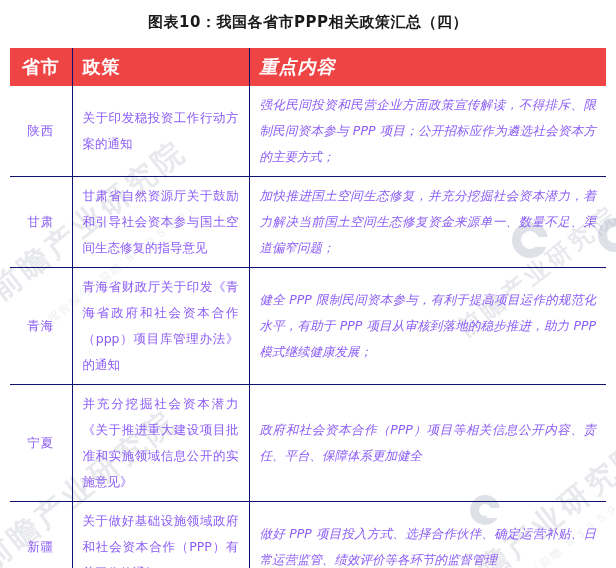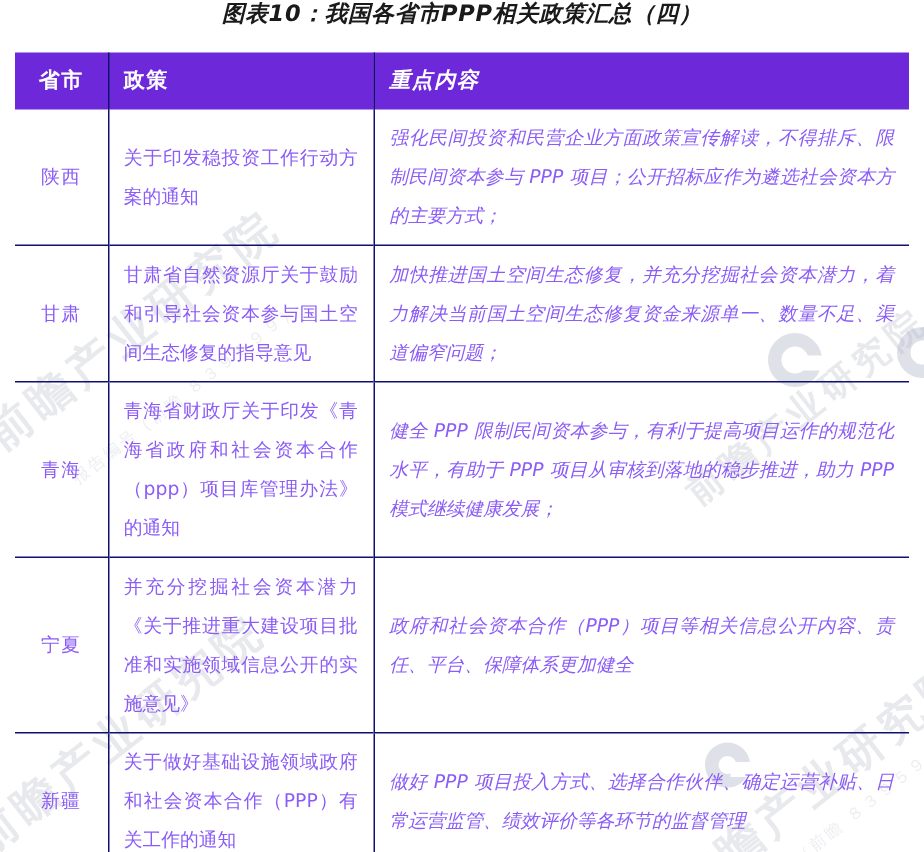--- a/index.html
+++ b/index.html
@@ -42,33 +42,33 @@
     width: 14px; height: 10px;
     background: #ffffff;
   }
   
   .page { position: relative; z-index: 1; }
   .title {
     text-align: center;
     font-size: 15px;
     font-weight: bold;
     color: #1a1a1a;
+    padding-top: 13px;
     letter-spacing: 0.5px;
-    font-style: italic;
   }
   table {
     border-collapse: collapse;
     width: 596px;
     margin: 16px 0 0 10px;
     table-layout: fixed;
   }
   thead th {
-    background: #6d28d9;
+    background: #ef4444;
     color: #ffffff;
-    font-size: 14px;
+    font-size: 18px;
     font-weight: bold;
     height: 31px;
     text-align: center;
     letter-spacing: 1px;
   }
   tbody tr { border-bottom: 1px solid #10106e; }
   td {
     font-size: 12.5px;
     color: #8b5cf6;
     vertical-align: middle;

